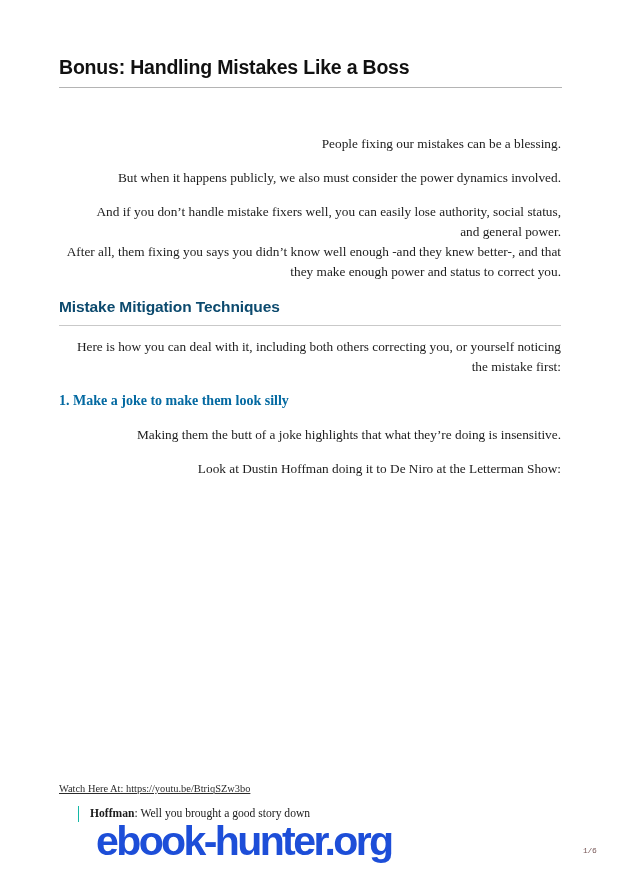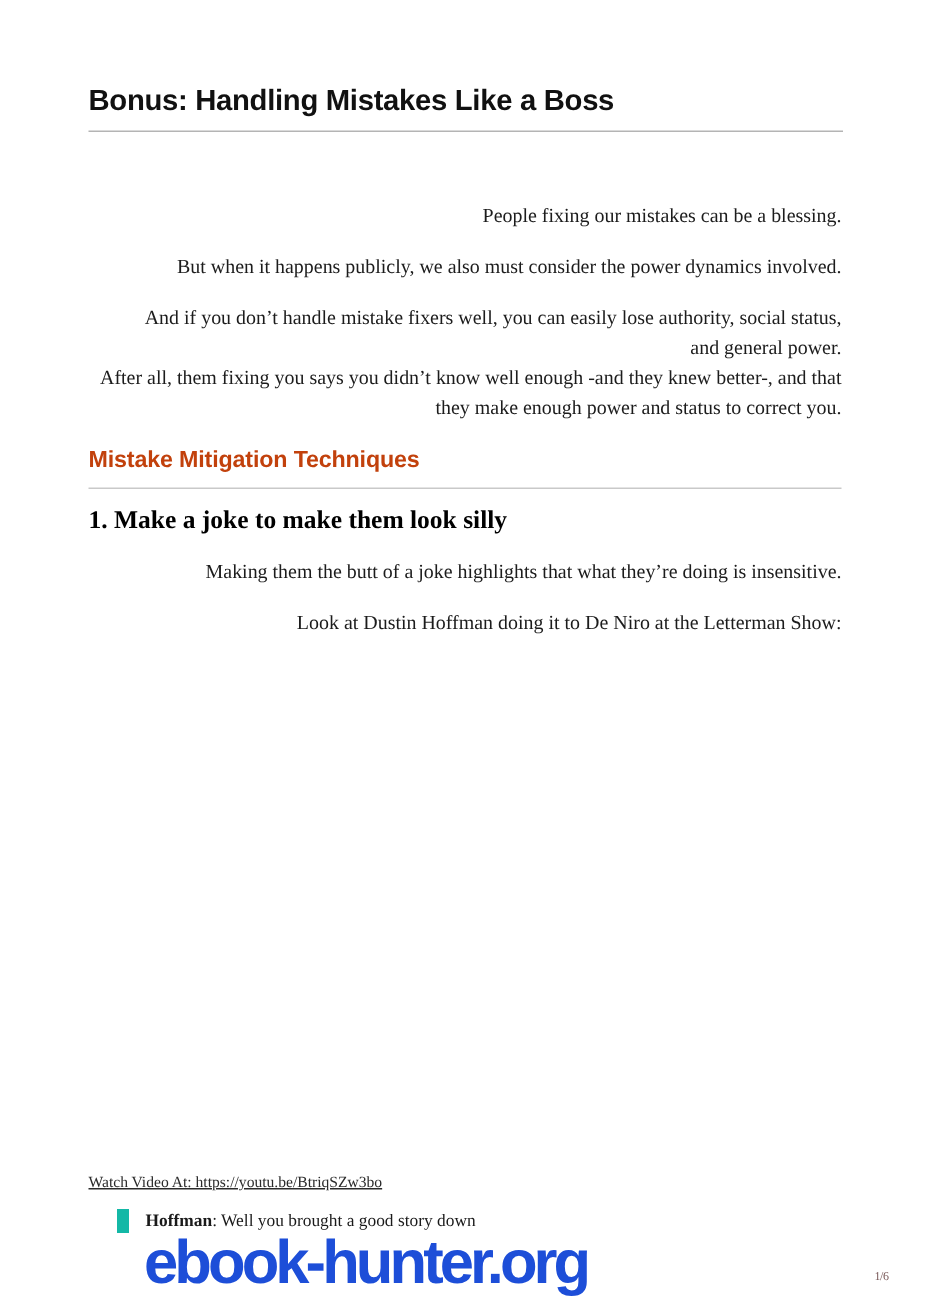--- a/index.html
+++ b/index.html
@@ -82,36 +82,36 @@
     margin-bottom: 0;
     margin-left: 28px;
   }
 
   h2.section-head {
     margin: 13px 0 0 0;
     font-family: "Liberation Sans", sans-serif;
     font-weight: bold;
     font-size: 15.5px;
     line-height: 22px;
-    color: #c2410c;
+    color: #0c4a6e;
     letter-spacing: -0.1px;
   }
   .section-rule {
     width: 502px;
     height: 1px;
     background: #c9c9c9;
     margin: 7px 0 11px 0;
   }
 
   h3.sub-head {
     margin: 0 0 14px 0;
-    font-size: 17px;
+    font-size: 14px;
     font-weight: bold;
     line-height: 20px;
-    color: #000000;
+    color: #0369a1;
   }
 
   
   .video-slot {
     position: absolute;
     left: 59px;
     top: 492px;
     width: 502px;
     height: 288px;
     background: #ffffff;
@@ -129,21 +129,21 @@
     white-space: nowrap;
   }
 
   
   .quote-block {
     position: absolute;
     left: 78px;
     top: 806px;
     width: 420px;
     padding-left: 11px;
-    border-left: 8px solid #14b8a6;
+    border-left: 1px solid #14b8a6;
     font-size: 11.6px;
     line-height: 16px;
     color: #1a1a1a;
   }
   .quote-block .speaker {
     font-weight: bold;
   }
 
   
   .watermark {
@@ -157,21 +157,21 @@
     line-height: 70px;
     letter-spacing: -2.6px;
     color: #1d4ed8;
     white-space: nowrap;
   }
 
   .page-number {
     position: absolute;
     left: 562px;
     top: 846px;
-    font-family: Liberation Serif, serif;
+    font-family: Liberation Mono, monospace;
     font-size: 8px;
     line-height: 10px;
     color: #7a5a5a;
     letter-spacing: -0.3px;
     padding-left: 21px;
   }
 </style>
 </head>
 <body>
 
@@ -190,32 +190,33 @@
 
     <p class="para tight">And if you don’t handle mistake fixers well, you can easily lose authority, social status, and general power.</p>
 
     <p class="para">After all, them fixing you says you didn’t know well enough -and they knew better-, and that they make enough power and status to correct you.</p>
 
 
     <h2 class="section-head">Mistake Mitigation Techniques</h2>
 
     <div class="section-rule"></div>
 
+    <p class="para">Here is how you can deal with it, including both others correcting you, or yourself noticing the mistake first:</p>
 
     <h3 class="sub-head">1. Make a joke to make them look silly</h3>
 
     <p class="para">Making them the butt of a joke highlights that what they’re doing is insensitive.</p>
 
     <p class="para">Look at Dustin Hoffman doing it to De Niro at the Letterman Show:</p>
 
   </div>
 
   <div class="video-slot"></div>
 
-  <a class="watch-link" href="#">Watch Video At: https://youtu.be/BtriqSZw3bo</a>
+  <a class="watch-link" href="#">Watch Here At: https://youtu.be/BtriqSZw3bo</a>
 
   <div class="quote-block">
     <span class="speaker">Hoffman</span><span>: </span><span>Well you brought a good story down</span>
   </div>
 
   <div class="watermark">ebook-hunter.org</div>
 
   <div class="page-number">1/6</div>
 
 </div>

